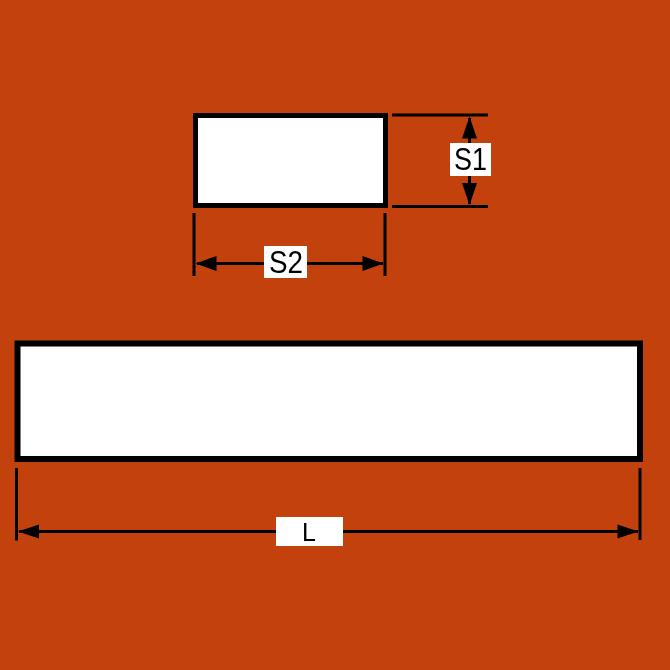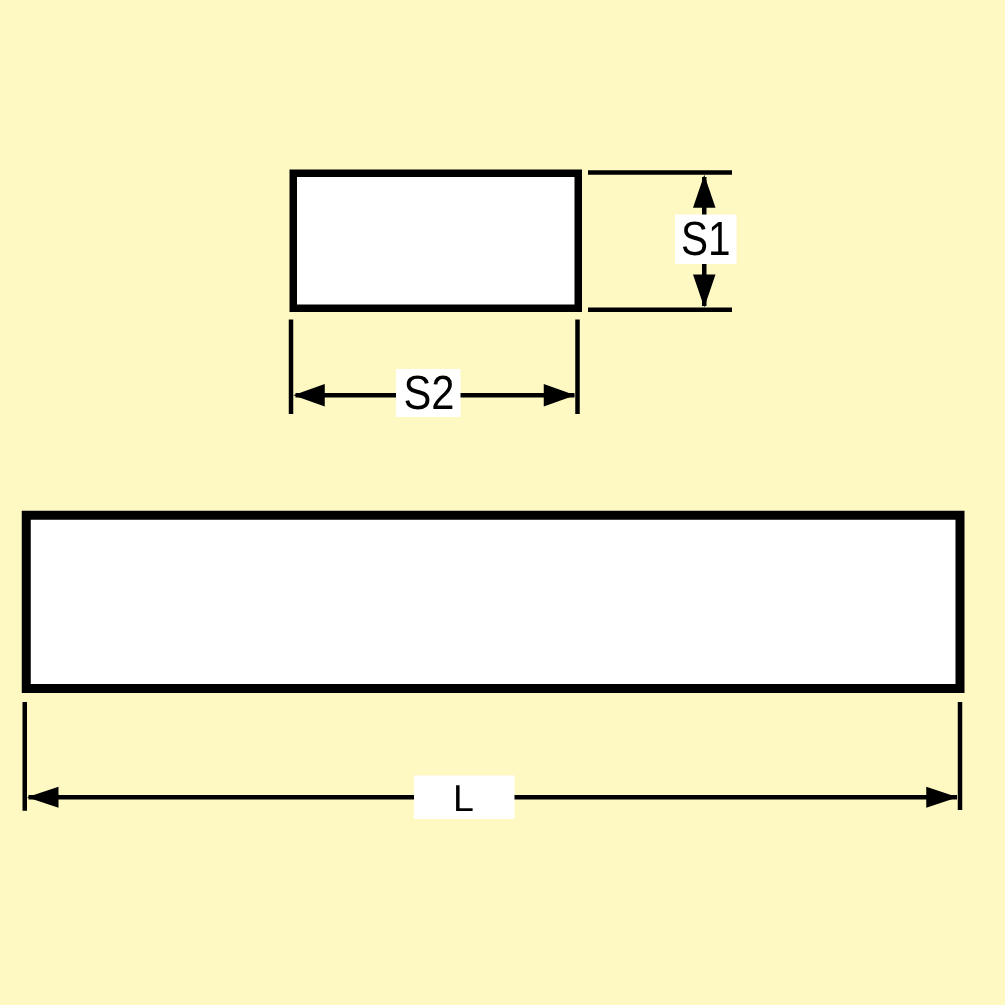--- a/index.html
+++ b/index.html
@@ -6,21 +6,21 @@
     margin: 0;
     padding: 0;
     background: #ffffff;
     width: 670px;
     height: 670px;
     overflow: hidden;
   }
   .drawing-canvas {
     width: 670px;
     height: 670px;
-    background: #fef9c3;
+    background: #c2410c;
   }
   svg { display: block; }
   .rect-thick {
     fill: #ffffff;
     stroke: #000000;
     stroke-width: 5;
   }
   .rect-thick-wide {
     fill: #ffffff;
     stroke: #000000;

